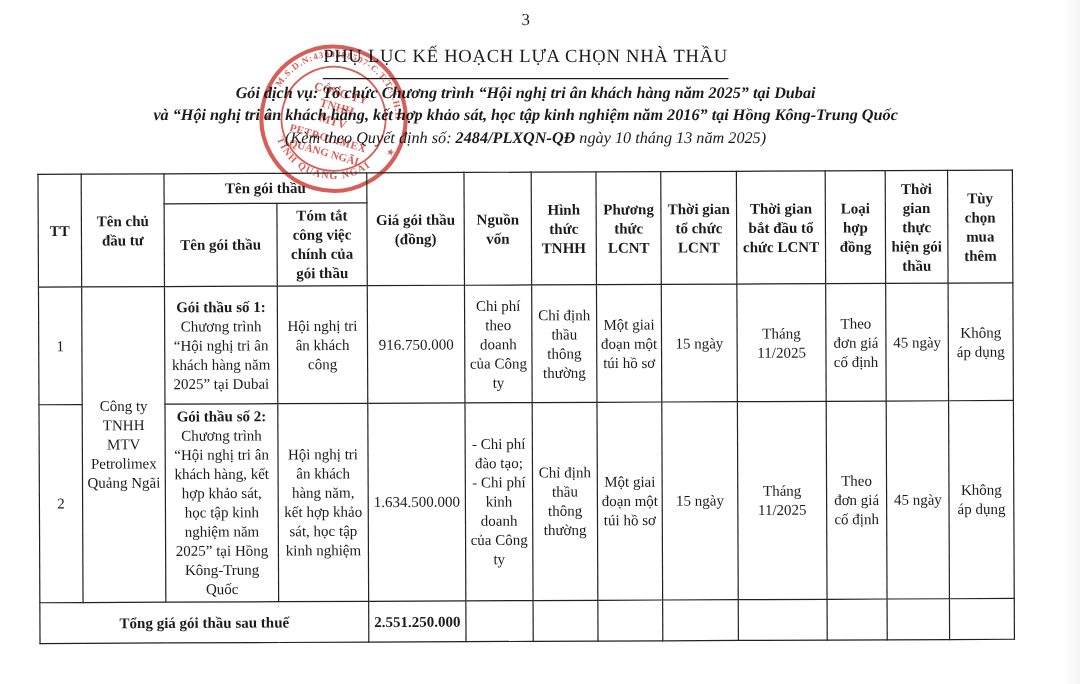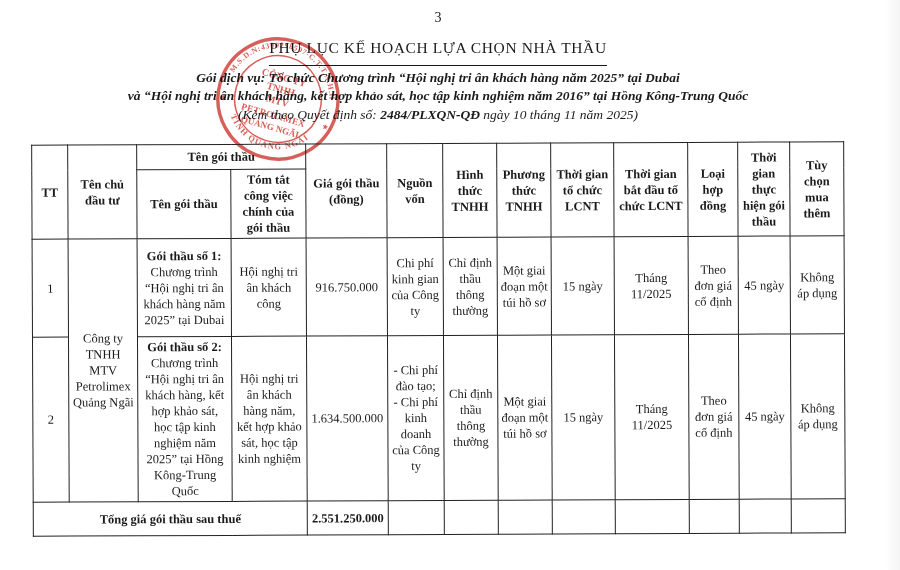--- a/index.html
+++ b/index.html
@@ -66,21 +66,21 @@
 
 <div class="sheet">
 
   <div class="doc-head">
     <div class="page-num">3</div>
     <div>
       <span class="doc-title">PHỤ LỤC KẾ HOẠCH LỰA CHỌN NHÀ THẦU</span>
     </div>
     <div class="doc-line">Gói dịch vụ: Tổ chức Chương trình “Hội nghị tri ân khách hàng năm 2025” tại Dubai</div>
     <div class="doc-line second">và “Hội nghị tri ân khách hàng, kết hợp khảo sát, học tập kinh nghiệm năm 2016” tại Hồng Kông-Trung Quốc</div>
-    <div class="doc-decision"><span>(Kèm theo Quyết định số: </span><b>2484/PLXQN-QĐ</b><span> ngày 10 tháng 11 năm 2025)</span></div>
+    <div class="doc-decision"><span>(Kèm theo Quyết định số: </span><b>2484/PLXQN-QĐ</b><span> ngày 10 tháng 13 năm 2025)</span></div>
   </div>
 
   <svg class="stamp" viewBox="0 0 200 200">
     <g fill="none" stroke="#cf403a">
       <circle cx="100" cy="100" r="79" stroke-width="4.5"></circle>
       <circle cx="100" cy="100" r="57" stroke-width="2"></circle>
     </g>
     <defs>
       <path id="arcTop" d="M 33 111.8 A 68 68 0 1 1 167 111.8"></path>
       <path id="arcBottom" d="M 38 122.6 A 66 66 0 0 0 162 122.6"></path>
@@ -119,39 +119,39 @@
       <col style="width:54px">
     </colgroup>
     <tbody>
         <tr class="h-group">
       <td class="hd" rowspan="2">TT</td>
       <td class="hd" rowspan="2">Tên chủ đầu tư</td>
       <td class="hd" colspan="2">Tên gói thầu</td>
       <td class="hd" rowspan="2">Giá gói thầu (đồng)</td>
       <td class="hd" rowspan="2">Nguồn vốn</td>
       <td class="hd" rowspan="2">Hình thức TNHH</td>
-      <td class="hd" rowspan="2">Phương thức TNHH</td>
+      <td class="hd" rowspan="2">Phương thức LCNT</td>
       <td class="hd" rowspan="2">Thời gian tổ chức LCNT</td>
       <td class="hd" rowspan="2">Thời gian bắt đầu tổ chức LCNT</td>
       <td class="hd" rowspan="2">Loại hợp đồng</td>
       <td class="hd" rowspan="2">Thời gian thực hiện gói thầu</td>
       <td class="hd" rowspan="2">Tùy chọn mua thêm</td>
     </tr>
     <tr class="h-sub">
       <td class="hd">Tên gói thầu</td>
       <td class="hd">Tóm tắt công việc chính của gói thầu</td>
     </tr>
 
     <tr class="r1">
       <td>1</td>
       <td rowspan="2">Công ty TNHH MTV Petrolimex Quảng Ngãi</td>
       <td class="left"><b>Gói thầu số 1:</b> <span>Chương trình “Hội nghị tri ân khách hàng năm 2025” tại Dubai</span></td>
       <td>Hội nghị tri ân khách công</td>
       <td>916.750.000</td>
-      <td>Chi phí kinh gian của Công ty</td>
+      <td>Chi phí theo doanh của Công ty</td>
       <td>Chỉ định thầu thông thường</td>
       <td>Một giai đoạn một túi hồ sơ</td>
       <td>15 ngày</td>
       <td>Tháng 11/2025</td>
       <td>Theo đơn giá cố định</td>
       <td>45 ngày</td>
       <td>Không áp dụng</td>
     </tr>
 
     <tr class="r2">

